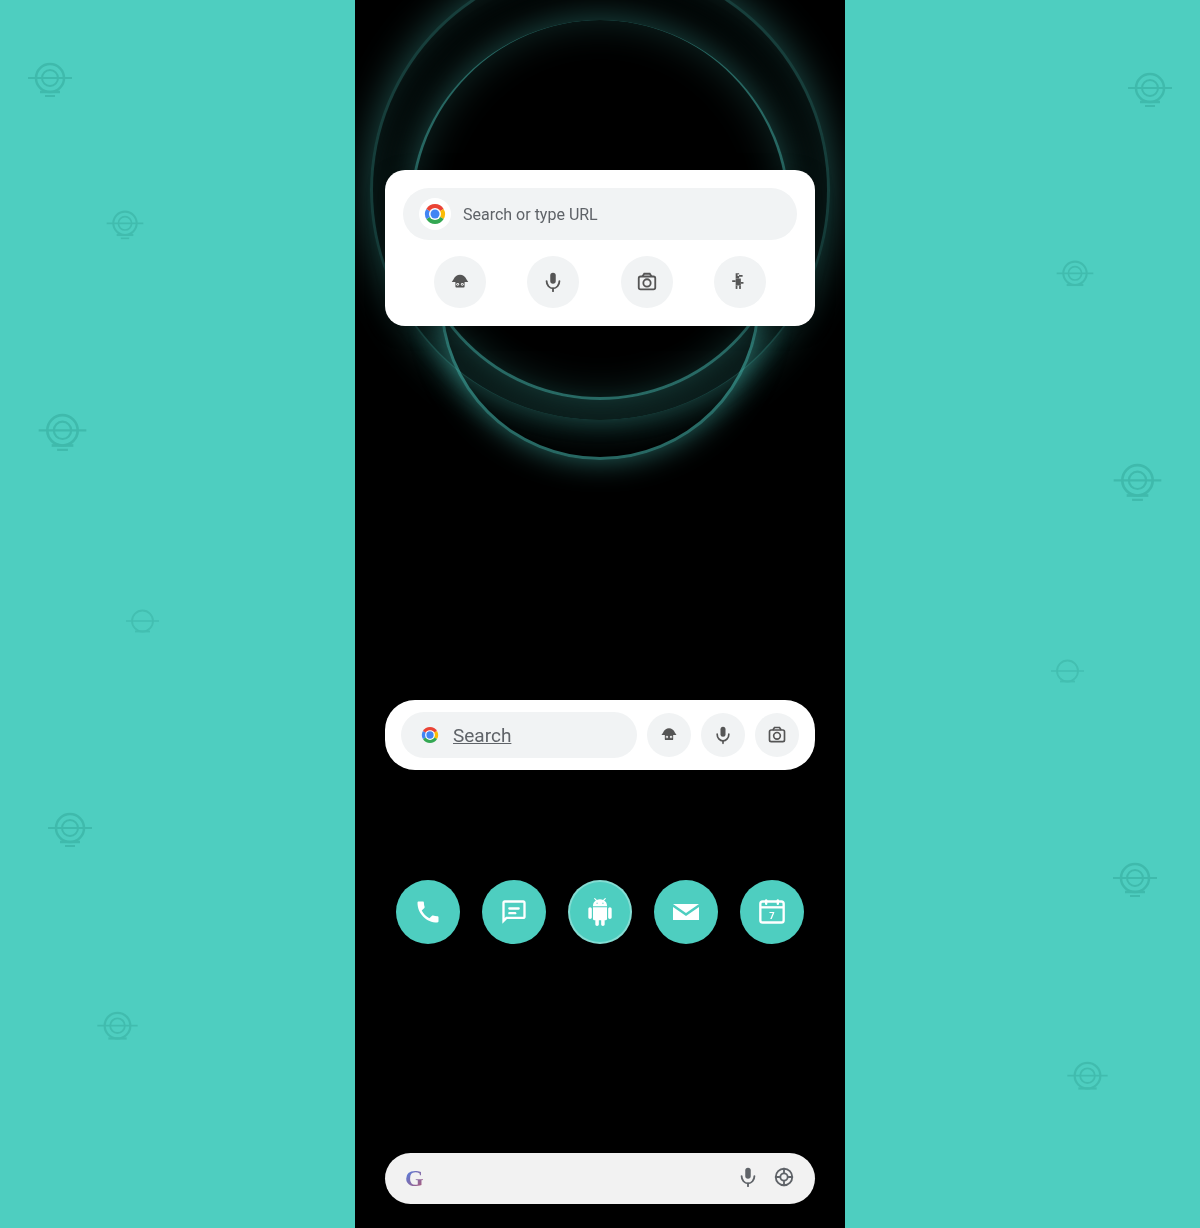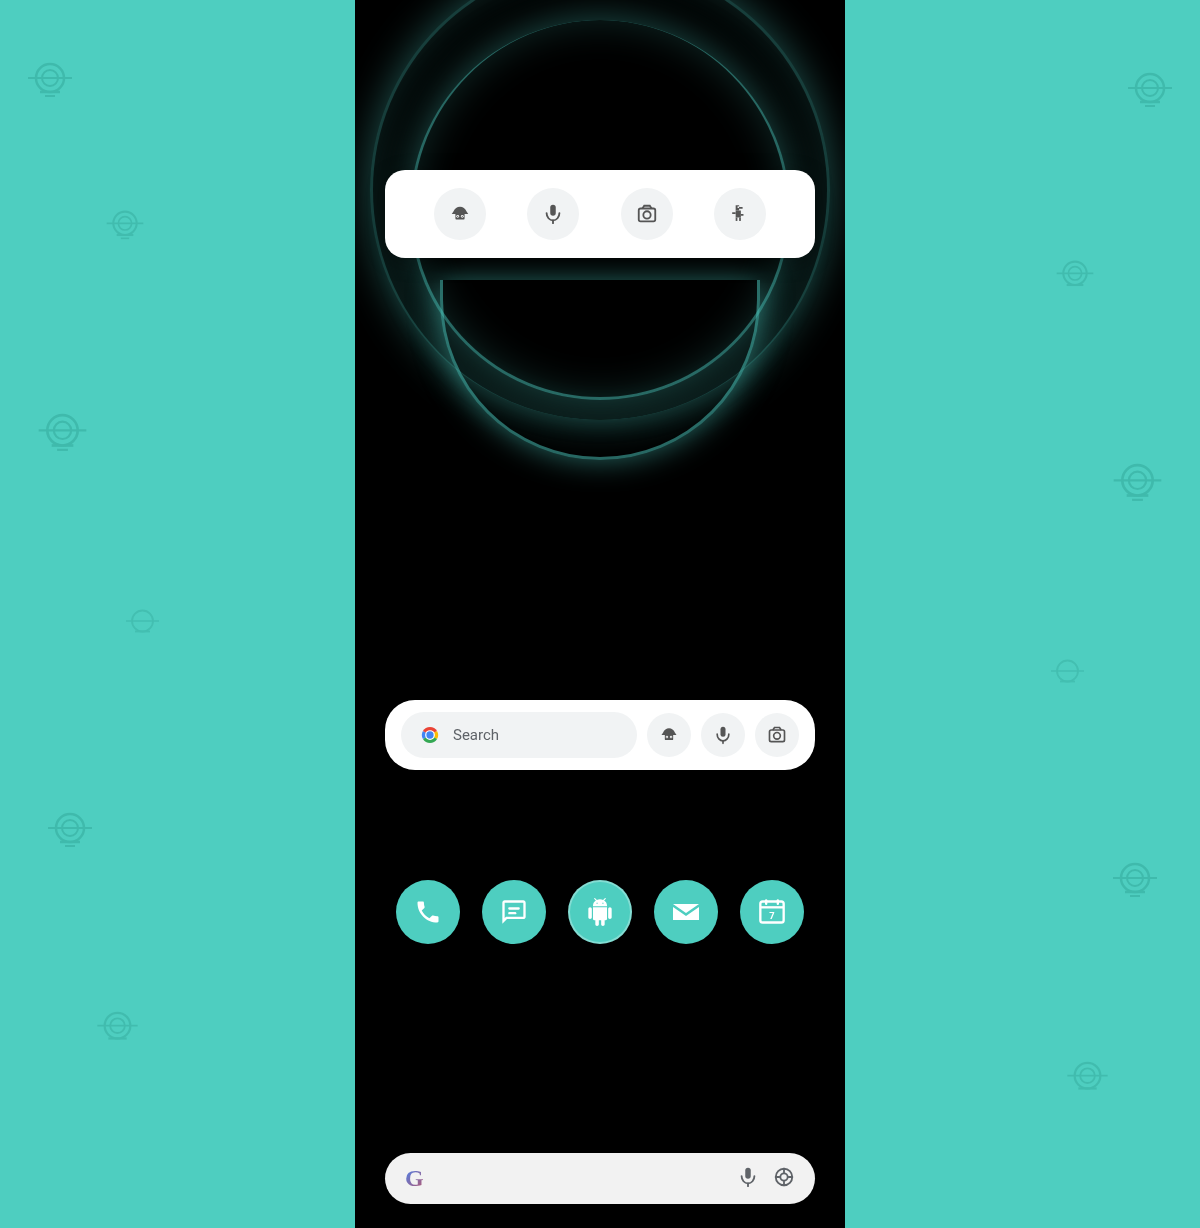--- a/index.html
+++ b/index.html
@@ -175,21 +175,22 @@
 
     .chrome-logo-small {
       width: 26px;
       height: 26px;
       margin-right: 10px;
       flex-shrink: 0;
     }
 
     .search-placeholder-small {
       color: #5f6368;
-      font-size: 15px;
+      font-size: 19px;
+      text-decoration: underline;
     }
 
     .action-btn-small {
       width: 44px;
       height: 44px;
       border-radius: 50%;
       background: #f1f3f4;
       display: flex;
       align-items: center;
       justify-content: center;
@@ -380,20 +381,38 @@
 <div class="phone-frame">
   <div class="phone-inner">
 
     <div class="glow-area">
       <div class="glow-circle glow-circle-2"></div>
       <div class="glow-circle glow-circle-1"></div>
       <div class="glow-arc"></div>
     </div>
 
     <div class="chrome-widget-large">
+      <div class="search-bar-large">
+
+        <div class="chrome-logo">
+          <svg viewBox="0 0 32 32" class="chrome-svg">
+            <circle cx="16" cy="16" r="16" fill="#fff"></circle>
+            <circle cx="16" cy="16" r="10" fill="none" stroke="#4285F4" stroke-width="0"></circle>
+
+            <path d="M16 6 A10 10 0 0 1 24.66 11 L16 16 A0 0 0 0 0 16 6 Z" fill="#EA4335"></path>
+            <path d="M24.66 11 A10 10 0 0 1 24.66 21 L16 16 A0 0 0 0 0 24.66 11 Z" fill="#FBBC05"></path>
+            <path d="M24.66 21 A10 10 0 0 1 7.34 21 L16 16 A0 0 0 0 0 24.66 21 Z" fill="#34A853"></path>
+            <path d="M7.34 21 A10 10 0 0 1 7.34 11 L16 16 A0 0 0 0 0 7.34 21 Z" fill="#4285F4"></path>
+            <path d="M7.34 11 A10 10 0 0 1 16 6 L16 16 A0 0 0 0 0 7.34 11 Z" fill="#EA4335"></path>
+            <circle cx="16" cy="16" r="6" fill="white"></circle>
+            <circle cx="16" cy="16" r="4.5" fill="#4285F4"></circle>
+          </svg>
+        </div>
+        <span class="search-placeholder">Search or type URL</span>
+      </div>
 
       <div class="action-buttons-row">
 
         <div class="action-btn">
           <svg width="22" height="22" viewBox="0 0 24 24" fill="none">
             <path d="M12 4C9 4 6 6 5 9L3 12H21L19 9C18 6 15 4 12 4Z" fill="#555"></path>
             <rect x="7" y="11" width="10" height="7" rx="1" fill="#555"></rect>
             <circle cx="9.5" cy="14.5" r="1.5" fill="white"></circle>
             <circle cx="14.5" cy="14.5" r="1.5" fill="white"></circle>
             <circle cx="9.5" cy="14.5" r="0.7" fill="#555"></circle>

